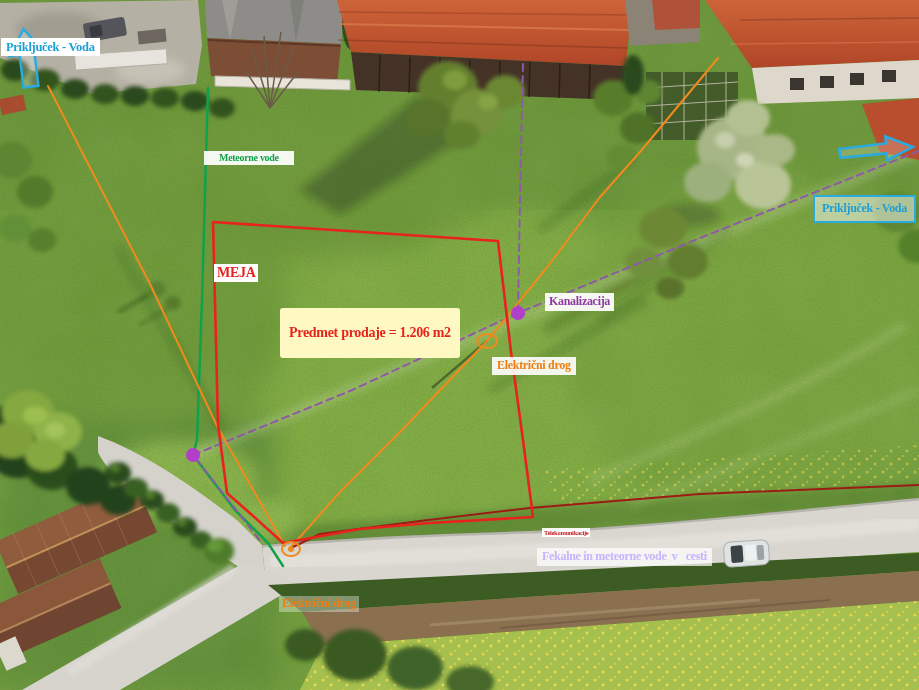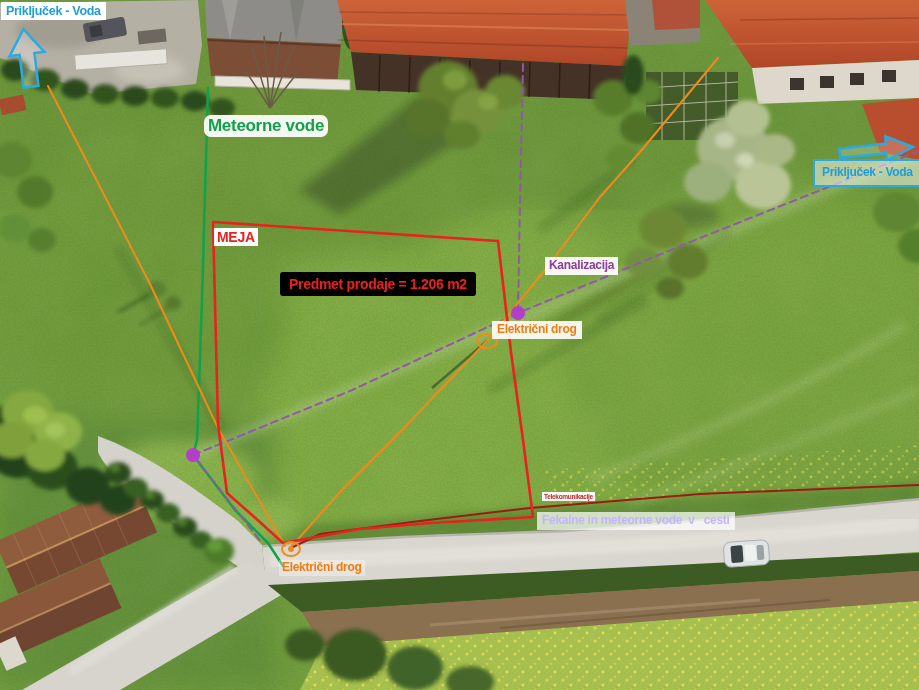--- a/index.html
+++ b/index.html
@@ -1,24 +1,24 @@
 <!DOCTYPE html>
 <html><head>
 <meta charset="utf-8">
 <style>
   html,body{margin:0;padding:0;background:#222;}
   .stage{position:relative;width:919px;height:690px;overflow:hidden;
          font-family:"Liberation Sans",sans-serif;}
   .stage svg{position:absolute;left:0;top:0;}
   .lbl{position:absolute;font-weight:bold;white-space:nowrap;line-height:1.15;
-       letter-spacing:-0.3px;font-family:Liberation Sans, sans-serif;}
+       letter-spacing:-0.3px;font-family:Liberation Serif, serif;margin-top:36px;}
   .lbl-water-left{left:1px;top:2px;font-size:12.5px;background:#fff;padding:2px 5px;}
-  .lbl-meteorne{left:204px;top:115px;font-size:17px;background:rgba(255,255,255,.93);padding:1px 4px;border-radius:7px;}
+  .lbl-meteorne{left:204px;top:115px;font-size:10px;background:rgba(255,255,255,.93);padding:1px 15px;}
   .lbl-meja{left:214px;top:228px;font-size:14px;background:#fff;padding:1px 3px;}
-  .lbl-predmet{left:280px;top:272px;font-size:14px;background:#000000;padding:4px 9px;border-radius:3px;}
+  .lbl-predmet{left:280px;top:272px;font-size:14px;background:#fef9c3;padding:17px 9px;border-radius:3px;}
   .lbl-kanalizacija{left:545px;top:257px;font-size:12px;background:rgba(255,255,255,.93);padding:2px 4px;}
   .lbl-elektricni-mid{left:492px;top:321px;font-size:12px;background:rgba(255,255,255,.9);padding:2px 5px;}
   .lbl-water-right{left:813px;top:159px;font-size:12px;border:2px solid #29abe2;
        background:rgba(255,255,255,.5);padding:5px 7px;}
   .lbl-telekom{left:542px;top:492px;font-size:6.5px;background:rgba(255,255,255,.95);padding:1px 2px;}
   .lbl-fekalne{left:537px;top:512px;font-size:12px;background:rgba(255,255,255,.72);
        padding:2px 5px;white-space:pre;}
   .lbl-elektricni-bot{left:279px;top:560px;font-size:12px;background:rgba(255,255,255,.35);padding:1px 3px;}
 </style>
 </head>

